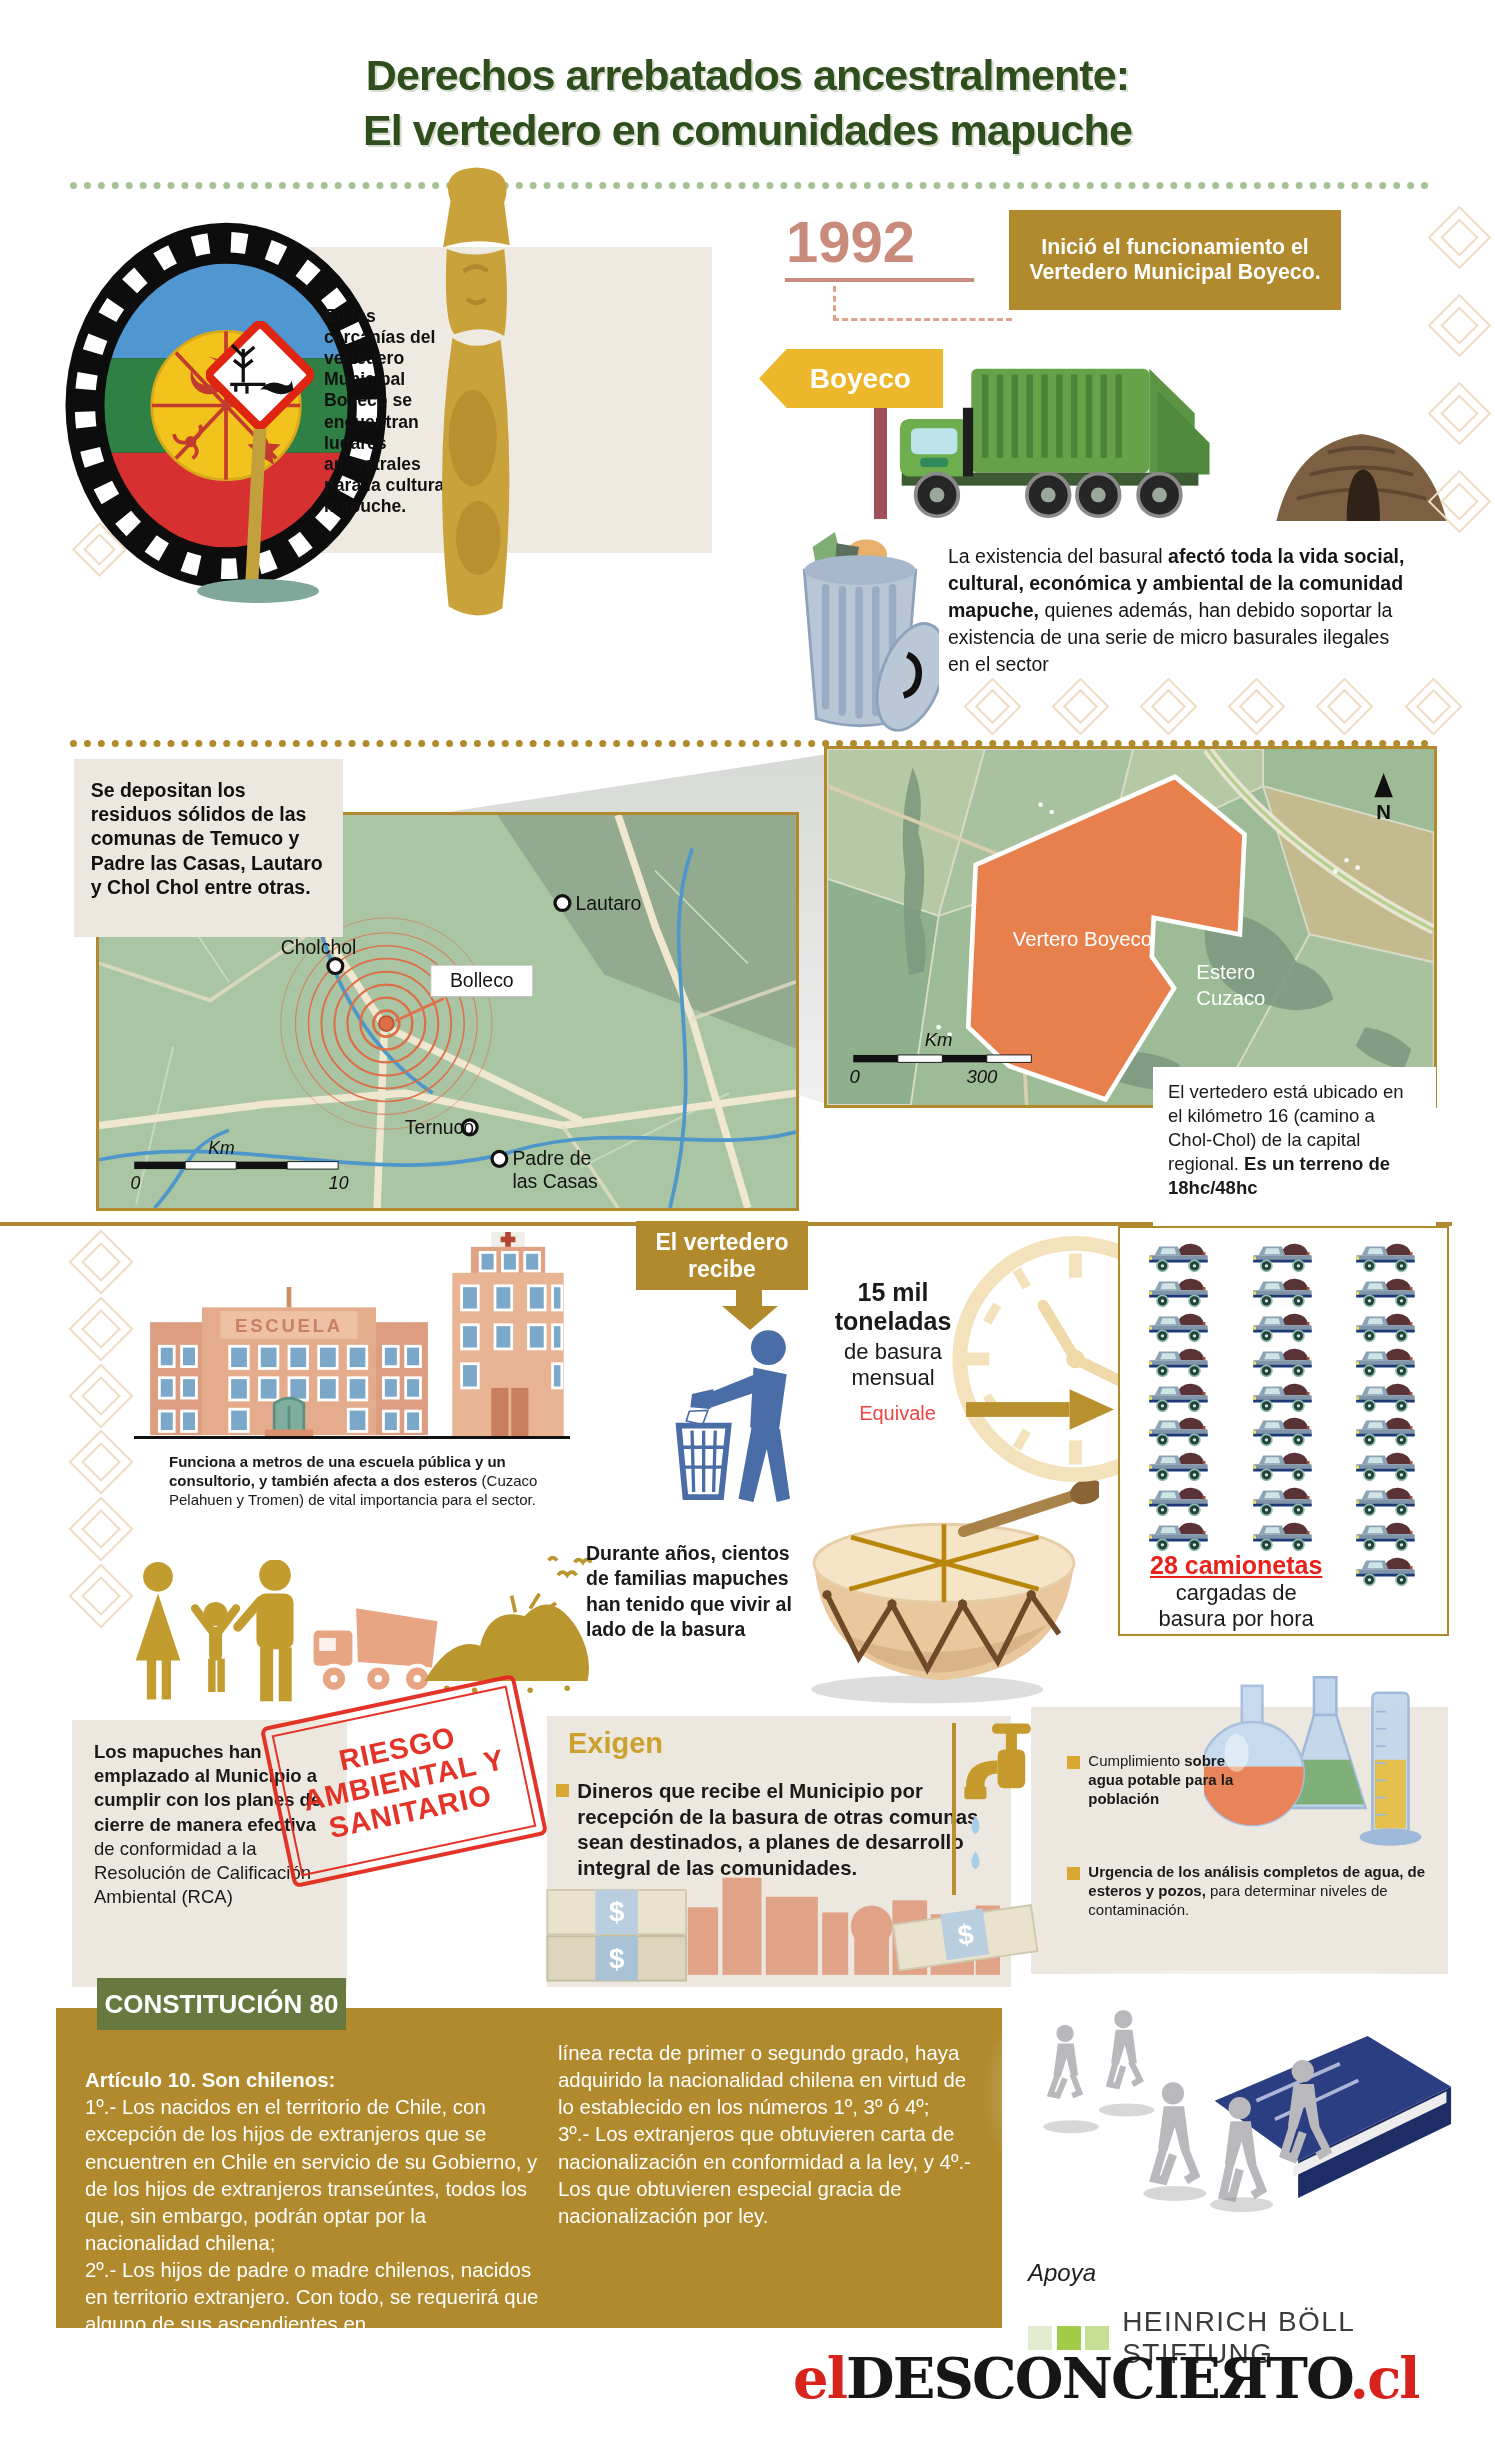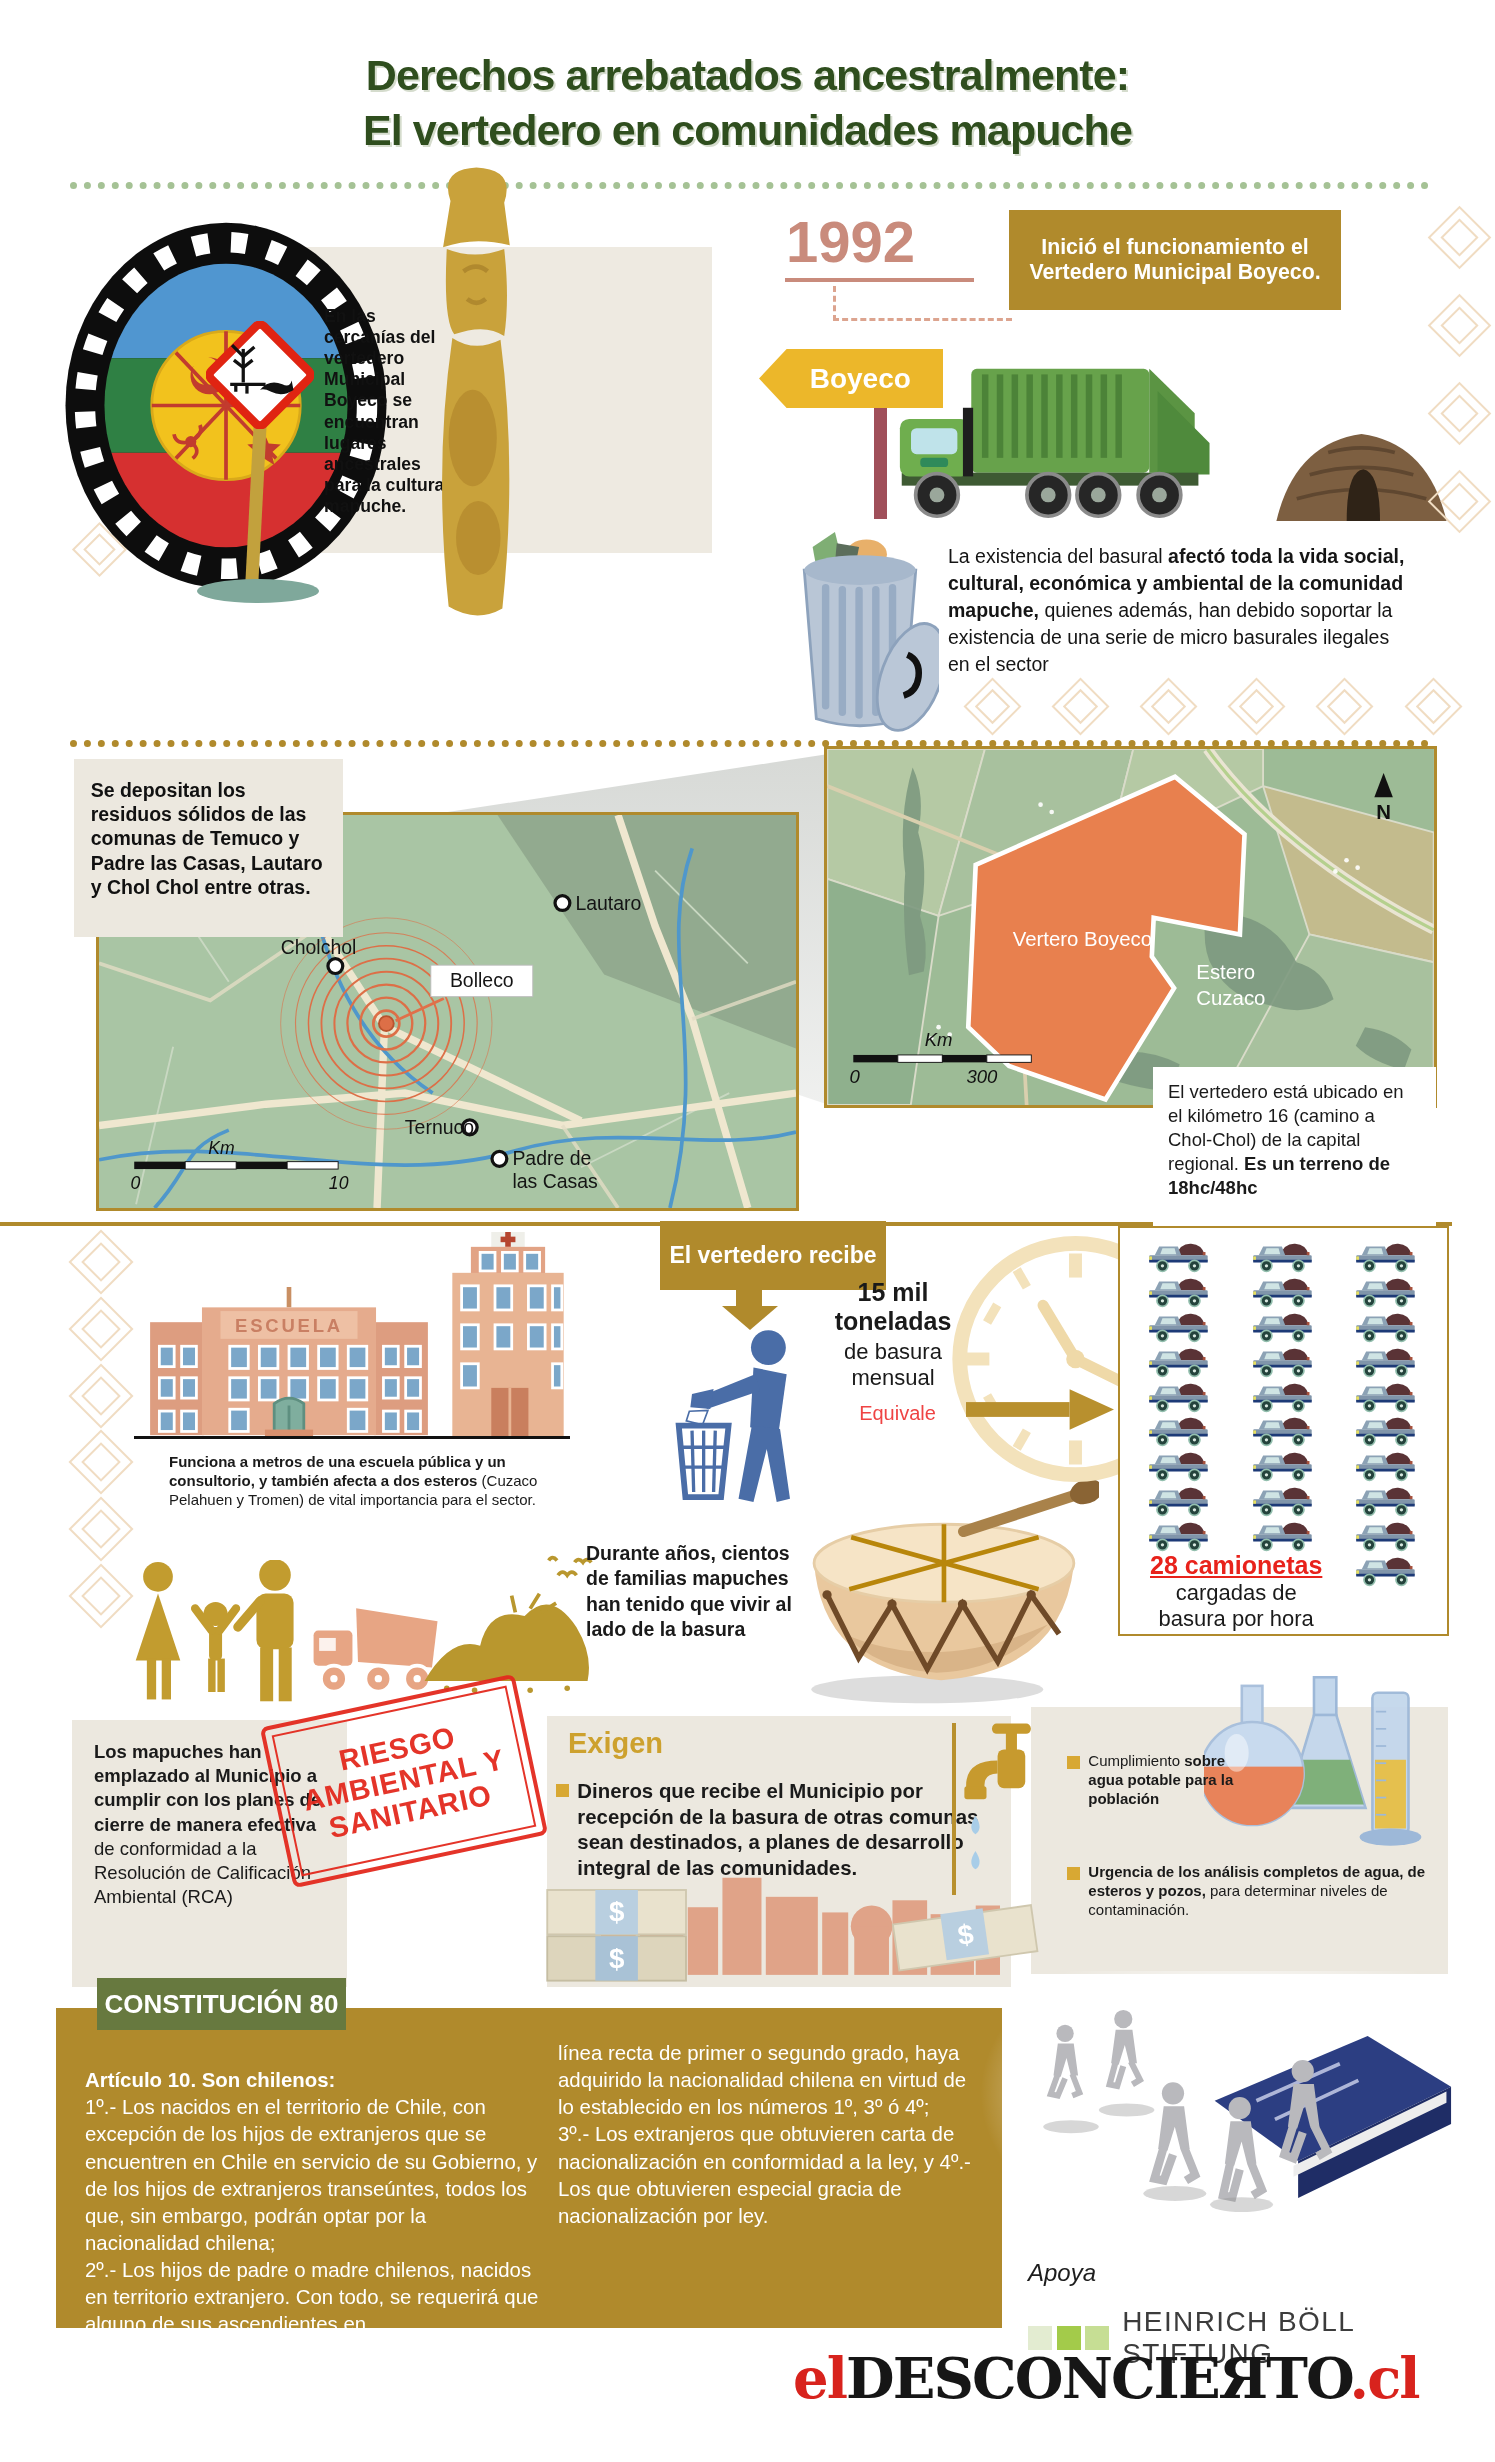--- a/index.html
+++ b/index.html
@@ -490,21 +490,21 @@
       <path d="M150,26 q5,-7 10,0 q5,-7 10,0 M168,12 q4,-6 9,0 q4,-6 9,0 M140,10 q4,-6 9,0"></path>
     </g>
     <g fill="#b9972e">
         <circle cx="30" cy="148" r="3"></circle>
         <circle cx="60" cy="150" r="3"></circle>
         <circle cx="120" cy="150" r="3"></circle>
         <circle cx="160" cy="148" r="3"></circle>
       </g>
   </svg>
 
-  <div class="abs recibe" style="left:660px;top:1221px;width:226px;height:69px;display:flex;align-items:center;justify-content:center;">El vertedero recibe</div>
+  <div class="abs recibe" style="left:636px;top:1221px;width:172px;height:69px;display:flex;align-items:center;justify-content:center;">El vertedero recibe</div>
   <div class="abs" style="left:736px;top:1289px;width:26px;height:16.7px;background:#b08a2c;"></div>
   <div class="abs" style="left:722px;top:1306px;width:0;height:0;border-left:28px solid transparent;border-right:28px solid transparent;border-top:24px solid #b08a2c;"></div>
 
   <svg class="abs" style="left:660px;top:1326px;" width="167" height="181" viewBox="0 0 200 218">
     <g fill="#4a6da7">
       <circle cx="130" cy="26" r="21"></circle>
       <polygon points="112,50 152,58 142,130 108,122"></polygon>
       <polygon points="114,58 50,84 56,100 120,78"></polygon>
       <polygon points="110,120 94,208 112,212 128,148 140,212 156,208 144,124"></polygon>
     </g>

